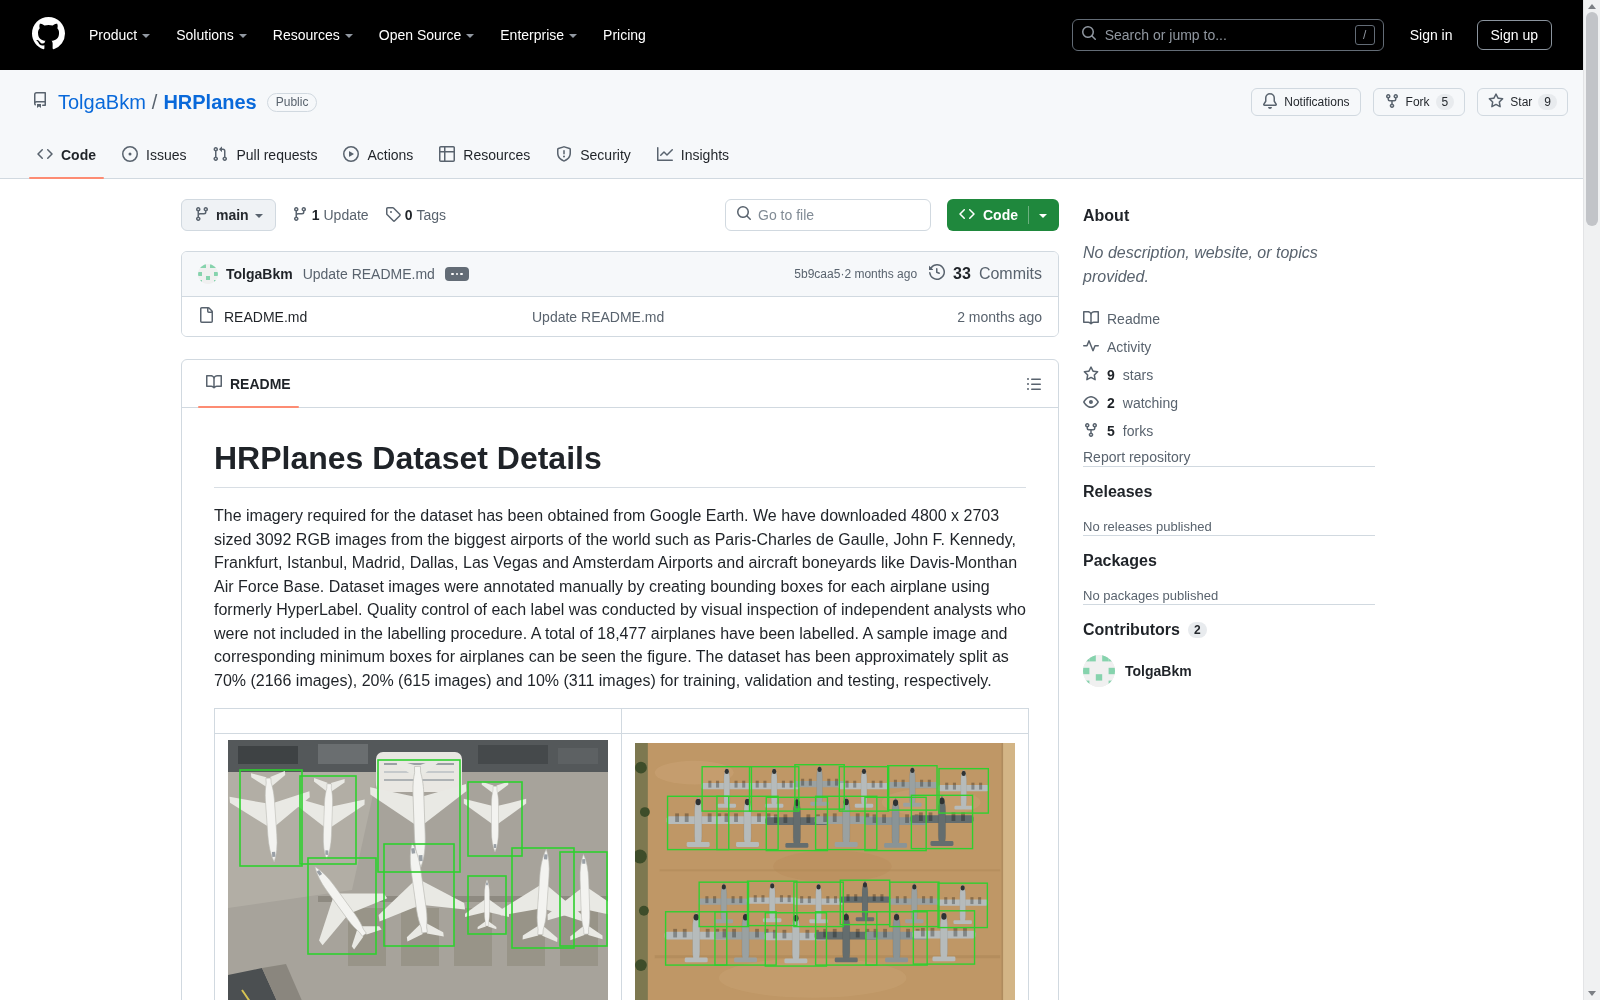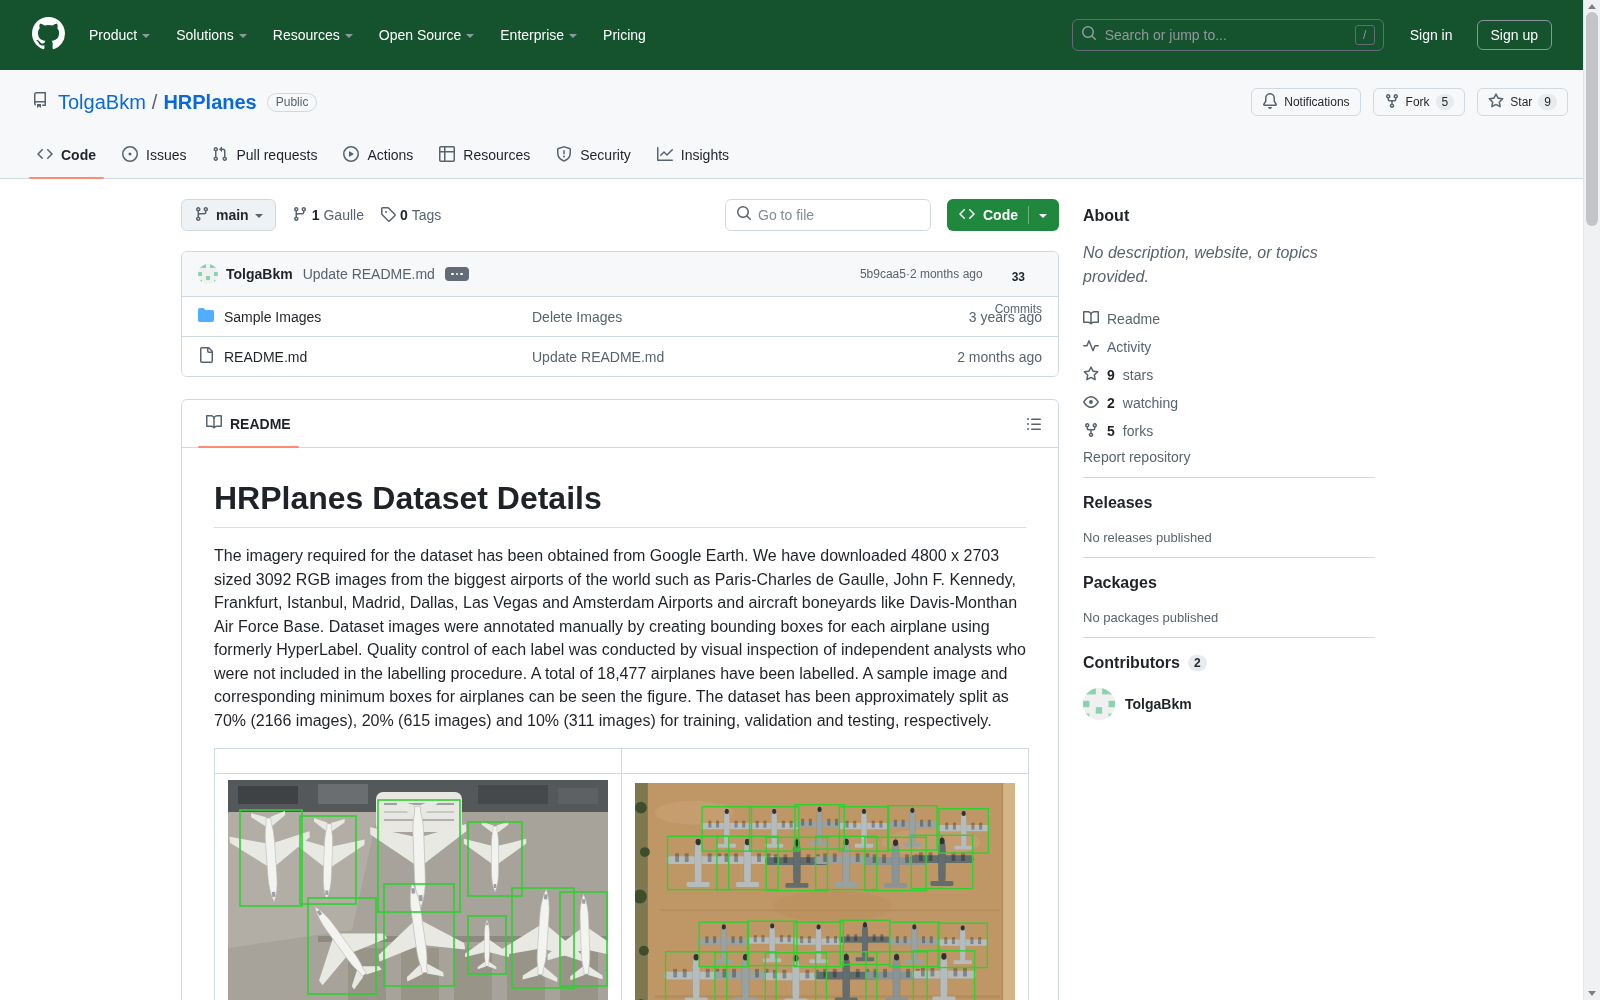--- a/index.html
+++ b/index.html
@@ -10,21 +10,21 @@
 
   
   .scrollbar { position:fixed; right:0; top:0; width:17px; height:1000px; background:#f0f1f2; z-index:99;
     border-left:1px solid #e3e4e6; }
   .sb-thumb { position:absolute; left:2px; top:12px; width:12px; height:214px; background:#c2c4c8; border-radius:7px; }
   .sb-arrow { position:absolute; left:4px; width:0; height:0; border-left:4px solid transparent; border-right:4px solid transparent; }
   .sb-up { top:4px; border-bottom:5px solid #7c7f84; }
   .sb-down { bottom:4px; border-top:5px solid #7c7f84; }
 
   
-  .topnav { height:70px; background:#14532d; display:flex; align-items:center; padding:0 48px 0 32px; }
+  .topnav { height:70px; background:#000000; display:flex; align-items:center; padding:0 48px 0 32px; }
   .topnav .logo { margin-right:24px; }
   .topnav nav { display:flex; align-items:center; gap:26px; }
   .nav-item { color:#fff; font-size:14px; cursor:pointer; display:flex; align-items:center; gap:5px; }
   .caret { width:0; height:0; border-left:4px solid transparent; border-right:4px solid transparent; border-top:4px solid #9198a1; margin-top:2px; }
   .search-wrap { margin-left:auto; width:312px; height:32px; border:1px solid #636c76; border-radius:6px;
     display:flex; align-items:center; padding:0 8px; gap:8px; }
   .search-wrap input { flex:1; background:transparent; border:none; outline:none; color:#cdd3da; font-size:14px; font-family:inherit; }
   .search-wrap input::placeholder { color:#9198a1; }
   .slash-key { border:1px solid #636c76; border-radius:3px; width:20px; height:20px; font-size:12px; color:#9198a1;
     display:flex; align-items:center; justify-content:center; }
@@ -77,21 +77,21 @@
 
   
   .file-box { border:1px solid #d1d9e0; border-radius:6px; overflow:hidden; }
   .commit-bar { height:44px; background:#f6f8fa; display:flex; align-items:center; padding:0 16px; font-size:14px; }
   .avatar20 { width:20px; height:20px; border-radius:50%; overflow:hidden; background:#eceff1; }
   .commit-author { font-weight:bold; margin-left:8px; cursor:pointer; }
   .commit-msg { color:#59636e; margin-left:10px; cursor:pointer; }
   .kebab { margin-left:10px; width:24px; height:14px; background:#636c76; border-radius:4px; display:flex; align-items:center; justify-content:center; gap:2px; cursor:pointer; }
   .kebab i { width:2.5px; height:2.5px; background:#fff; border-radius:50%; }
   .commit-right { margin-left:auto; display:flex; align-items:center; font-size:12px; color:#59636e; }
-  .commits-count { display:flex; align-items:center; gap:18px; margin-left:12px; font-size:12px; color:#59636e; cursor:pointer;flex-direction:column; }
+  .commits-count { display:flex; align-items:center; gap:8px; margin-left:12px; font-size:16px; color:#59636e; cursor:pointer; }
   .commits-count b { color:#1f2328; }
   .file-row { height:40px; display:flex; align-items:center; padding:0 16px; border-top:1px solid #d1d9e0; font-size:14px; background:#fff; cursor:pointer; }
   .file-name { display:flex; align-items:center; gap:10px; width:334px; color:#1f2328; }
   .file-row .folder { color:#54aeff; }
   .file-row .fileic { color:#59636e; }
   .file-msg { color:#59636e; flex:1; }
   .file-age { color:#59636e; width:120px; text-align:right; }
 
   
   .readme-card { margin-top:22px; border:1px solid #d1d9e0; border-radius:6px; }
@@ -102,21 +102,21 @@
   .outline-btn { margin-left:auto; width:32px; height:32px; border-radius:6px; display:flex; align-items:center; justify-content:center; color:#59636e; cursor:pointer; }
   .readme-body { padding:32px; }
   .readme-body h1 { font-size:32px; font-weight:bold; padding-bottom:10px; border-bottom:1px solid #d8dee4; margin-bottom:16px; }
   .readme-body p { font-size:16px; line-height:23.5px; color:#1f2328; margin-bottom:16px; }
   .md-table { border-collapse:collapse; width:100%; }
   .md-table th, .md-table td { border:1px solid #d1d9e0; padding:6px 13px; }
   .md-table th { height:25px; }
   .sample-img { display:block; width:380px; cursor:pointer; }
 
   
-  .side-sec { padding:8px 0 11px; border-bottom:1px solid #d1d9e0; }
+  .side-sec { padding:8px 0 0; border-bottom:1px solid #d1d9e0; }
   .side-sec:last-child { border-bottom:none; }
   .side-sec h2 { font-size:16px; font-weight:bold; margin-bottom:16px; display:flex; align-items:center; gap:8px; }
   .about-desc { font-size:16px; font-style:italic; color:#59636e; line-height:24px; margin-bottom:16px; }
   .about-row { display:flex; align-items:center; gap:8px; font-size:14px; color:#59636e; height:28px; cursor:pointer; }
   .about-row b { color:#1f2328; font-weight:bold; }
   .report-link { font-size:14px; color:#59636e; margin-top:4px; display:inline-block; cursor:pointer; }
   .empty-note { font-size:13px; color:#59636e; }
   .contrib-row { display:flex; align-items:center; gap:10px; margin-bottom:10px; cursor:pointer; }
   .avatar32 { width:32px; height:32px; border-radius:50%; overflow:hidden; background:#f0f0f0; flex:none; }
   .contrib-login { font-size:14px; font-weight:bold; color:#1f2328; }
@@ -271,21 +271,21 @@
               <path d="M9.5 3.25a2.25 2.25 0 1 1 3 2.122V6A2.5 2.5 0 0 1 10 8.5H6a1 1 0 0 0-1 1v1.128a2.251 2.251 0 1 1-1.5 0V5.372a2.25 2.25 0 1 1 1.5 0v1.836A2.493 2.493 0 0 1 6 7h4a1 1 0 0 0 1-1v-.628a2.25 2.25 0 0 1-1.5-2.122Zm-6 0a.75.75 0 1 0 1.5 0 .75.75 0 0 0-1.5 0Zm8.25-.75a.75.75 0 1 0 0 1.5.75.75 0 0 0 0-1.5ZM4.25 12a.75.75 0 1 0 0 1.5.75.75 0 0 0 0-1.5Z"></path>
             </svg></span>
         <span>main</span>
         <span class="caret"></span>
       </button>
       <span class="meta-link">
         <span class="icon"><svg width="16" height="16" viewBox="0 0 16 16" fill="currentColor">
               <path d="M9.5 3.25a2.25 2.25 0 1 1 3 2.122V6A2.5 2.5 0 0 1 10 8.5H6a1 1 0 0 0-1 1v1.128a2.251 2.251 0 1 1-1.5 0V5.372a2.25 2.25 0 1 1 1.5 0v1.836A2.493 2.493 0 0 1 6 7h4a1 1 0 0 0 1-1v-.628a2.25 2.25 0 0 1-1.5-2.122Zm-6 0a.75.75 0 1 0 1.5 0 .75.75 0 0 0-1.5 0Zm8.25-.75a.75.75 0 1 0 0 1.5.75.75 0 0 0 0-1.5ZM4.25 12a.75.75 0 1 0 0 1.5.75.75 0 0 0 0-1.5Z"></path>
             </svg></span>
         <b>1</b>
-        <span>Gaulle</span>
+        <span>Update</span>
       </span>
       <span class="meta-link">
         <span class="icon"><svg width="16" height="16" viewBox="0 0 16 16" fill="currentColor">
               <path d="M1 7.775V2.75C1 1.784 1.784 1 2.75 1h5.025c.464 0 .91.184 1.238.513l6.25 6.25a1.75 1.75 0 0 1 0 2.474l-5.026 5.026a1.75 1.75 0 0 1-2.474 0l-6.25-6.25A1.752 1.752 0 0 1 1 7.775Zm1.5 0c0 .066.026.13.073.177l6.25 6.25a.25.25 0 0 0 .354 0l5.025-5.025a.25.25 0 0 0 0-.354l-6.25-6.25a.25.25 0 0 0-.177-.073H2.75a.25.25 0 0 0-.25.25ZM6 5a1 1 0 1 1 0 2 1 1 0 0 1 0-2Z"></path>
             </svg></span>
         <b>0</b>
         <span>Tags</span>
       </span>
       <div class="goto">
         <span class="icon"><svg width="16" height="16" viewBox="0 0 16 16" fill="currentColor">
@@ -333,30 +333,20 @@
           <span>·</span>
           <span>2 months ago</span>
         </span>
         <span class="commits-count">
           <span class="icon"><svg width="16" height="16" viewBox="0 0 16 16" fill="currentColor">
                 <path d="m.427 1.927 1.215 1.215a8.002 8.002 0 1 1-1.6 5.685.75.75 0 1 1 1.493-.154 6.5 6.5 0 1 0 1.18-4.458l1.358 1.358A.25.25 0 0 1 3.896 6H.25A.25.25 0 0 1 0 5.75V2.104a.25.25 0 0 1 .427-.177ZM7.75 4a.75.75 0 0 1 .75.75v2.992l2.028.812a.75.75 0 0 1-.557 1.392l-2.5-1A.751.751 0 0 1 7 8.25v-3.5A.75.75 0 0 1 7.75 4Z"></path>
               </svg></span>
           <b>33</b>
           <span>Commits</span>
         </span>
-      </div>
-      <div class="file-row">
-        <span class="file-name">
-          <span class="icon folder"><svg width="16" height="16" viewBox="0 0 16 16" fill="currentColor">
-                <path d="M1.75 1A1.75 1.75 0 0 0 0 2.75v10.5C0 14.216.784 15 1.75 15h12.5A1.75 1.75 0 0 0 16 13.25v-8.5A1.75 1.75 0 0 0 14.25 3H7.5a.25.25 0 0 1-.2-.1l-.9-1.2C6.07 1.26 5.55 1 5 1H1.75Z"></path>
-              </svg></span>
-          <span>Sample Images</span>
-        </span>
-        <span class="file-msg">Delete Images</span>
-        <span class="file-age">3 years ago</span>
       </div>
       <div class="file-row">
         <span class="file-name">
           <span class="icon fileic"><svg width="16" height="16" viewBox="0 0 16 16" fill="currentColor">
                 <path d="M2 1.75C2 .784 2.784 0 3.75 0h6.586c.464 0 .909.184 1.237.513l2.914 2.914c.329.328.513.773.513 1.237v9.586A1.75 1.75 0 0 1 13.25 16h-9.5A1.75 1.75 0 0 1 2 14.25Zm1.75-.25a.25.25 0 0 0-.25.25v12.5c0 .138.112.25.25.25h9.5a.25.25 0 0 0 .25-.25V6h-2.75A1.75 1.75 0 0 1 9 4.25V1.5Zm6.75.062V4.25c0 .138.112.25.25.25h2.688l-.011-.013-2.914-2.914-.013-.011Z"></path>
               </svg></span>
           <span>README.md</span>
         </span>
         <span class="file-msg">Update README.md</span>
         <span class="file-age">2 months ago</span>

